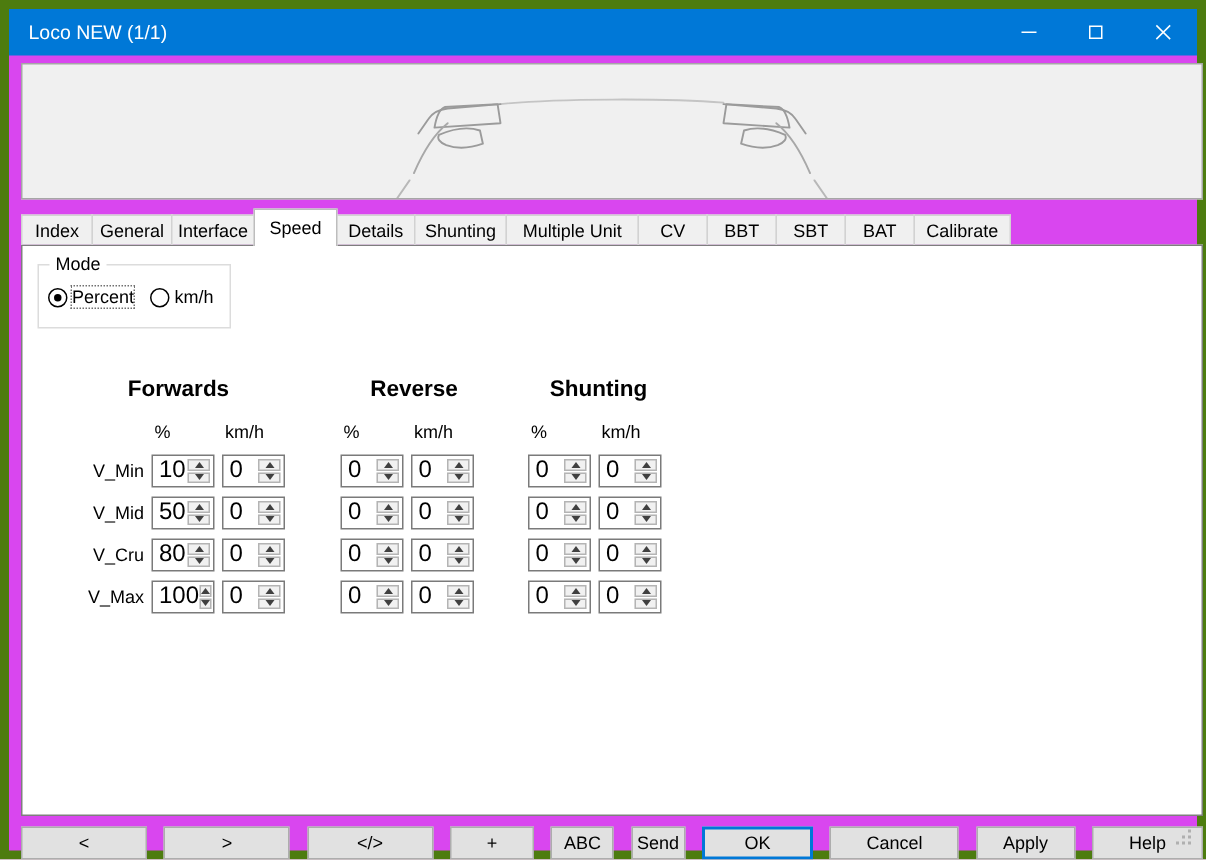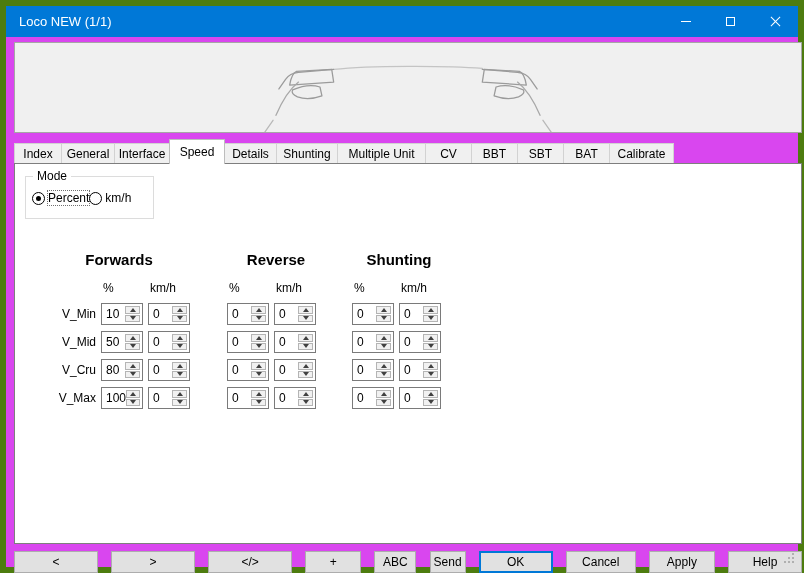--- a/index.html
+++ b/index.html
@@ -30,48 +30,48 @@
   .tab.active { height:25px; background:#fff; border-color:#bdbdbd; margin-bottom:-1px; z-index:4; position:relative;margin-top:44px; }
   .t0{width:48px}.t1{width:54px}.t2{width:56px}.t3{width:56px}.t4{width:53px}.t5{width:62px}
   .t6{width:89px}.t7{width:47px}.t8{width:47px}.t9{width:47px}.t10{width:47px}.t11{width:65px}
 
   
   .pane { position:absolute; left:8px; top:157px; width:788px; height:381px; background:#fff; border:1px solid #7e7e7e; z-index:1; }
 
   
   .modebox { position:absolute; left:10px; top:12px; width:129px; height:43px; border:1px solid #dcdcdc;text-align:right; }
   .modelab { position:absolute; top:-8px; left:7px; background:#fff; padding:0 4px; font-size:12px; }
-  .radiorow { position:absolute; left:6px; top:14px; display:flex; align-items:center; }
+  .radiorow { position:absolute; left:6px; top:14px; display:flex; align-items:center; gap:11px; }
   .radioopt { display:flex; align-items:center; cursor:default; }
   .radio { width:13px; height:13px; border:1px solid #000; border-radius:50%; background:#fff; position:relative; flex:0 0 auto; }
   .radio.sel::after { content:""; position:absolute; left:3px; top:3px; right:3px; bottom:3px; background:#000; border-radius:50%; }
   .radiotext { margin-left:3px; }
   .focusdots { outline:1px dotted #707070; }
 
   
   .ghdr { position:absolute; top:87px; transform:translateX(-50%); font-weight:bold; font-size:15px; }
   .uhdr { position:absolute; top:117px; font-size:12px; }
   .row { position:absolute; left:0; width:100%; height:22px; }
   .rlabel { position:absolute; left:0; width:81px; text-align:right; line-height:22px; }
   .c1{left:86px}.c2{left:133px}.c3{left:212px}.c4{left:259px}.c5{left:337px}.c6{left:384px}
   .u1{left:88px}.u2{left:135px}.u3{left:214px}.u4{left:261px}.u5{left:339px}.u6{left:386px}
 
   .spin { position:absolute; top:0; width:42px; height:22px; border:1px solid #7a7a7a; background:#fff; display:flex; }
-  .sval { flex:1; padding-left:4px; line-height:20px; font-size:12px; }
+  .sval { flex:1; padding-left:4px; line-height:20px; font-size:16px; }
   .sbtns { width:15px; margin:2px 2px 2px 0; display:flex; flex-direction:column; gap:1px; }
   .sb { flex:1; background:#f1f1f1; border:1px solid #b4b4b4; display:flex; align-items:center; justify-content:center; }
   .tu { width:0; height:0; border-left:3px solid transparent; border-right:3px solid transparent; border-bottom:4px solid #404040; }
   .td { width:0; height:0; border-left:3px solid transparent; border-right:3px solid transparent; border-top:4px solid #404040; }
 
   
   .toolbar { position:absolute; left:8px; top:545px; width:788px; height:22px; display:flex; justify-content:space-between; }
   .btn { height:22px; background:#e1e1e1; border:1px solid #adadad; font-size:12px; font-family:inherit; color:#000;
          display:flex; align-items:center; justify-content:center; padding:0; }
   .b0{width:84px}.b1{width:84px}.b2{width:84px}.b3{width:56px}.b4{width:42px}
-  .b5{width:36px}.b6{width:74px}.b7{width:70px}.b8{width:66px}.b9{width:74px}
+  .b5{width:36px}.b6{width:74px}.b7{width:86px}.b8{width:66px}.b9{width:74px}
   .btn.primary { border:2px solid #0078d7; }
 
   .grip { position:absolute; right:4px; bottom:4px; width:2px; height:2px; background:#b0b0b0;
           box-shadow:-4px 0 #b0b0b0, -8px 0 #b0b0b0, 0 -4px #b0b0b0, -4px -4px #b0b0b0, 0 -8px #b0b0b0; }
 </style>
 </head>
 <body>
 
 <div class="window">
 

